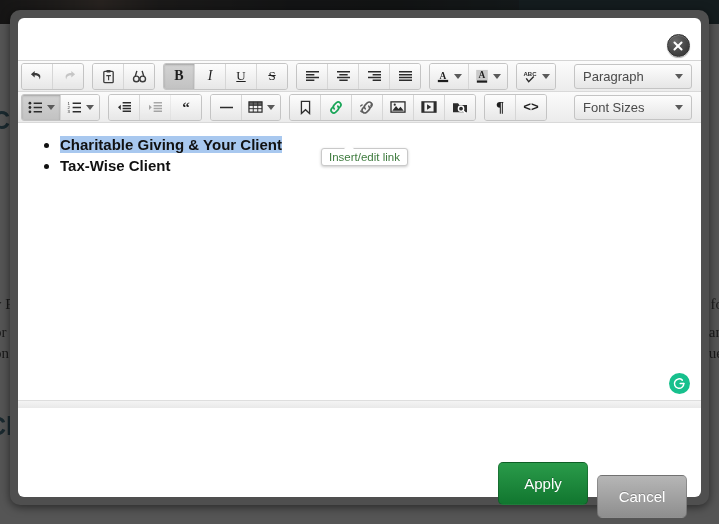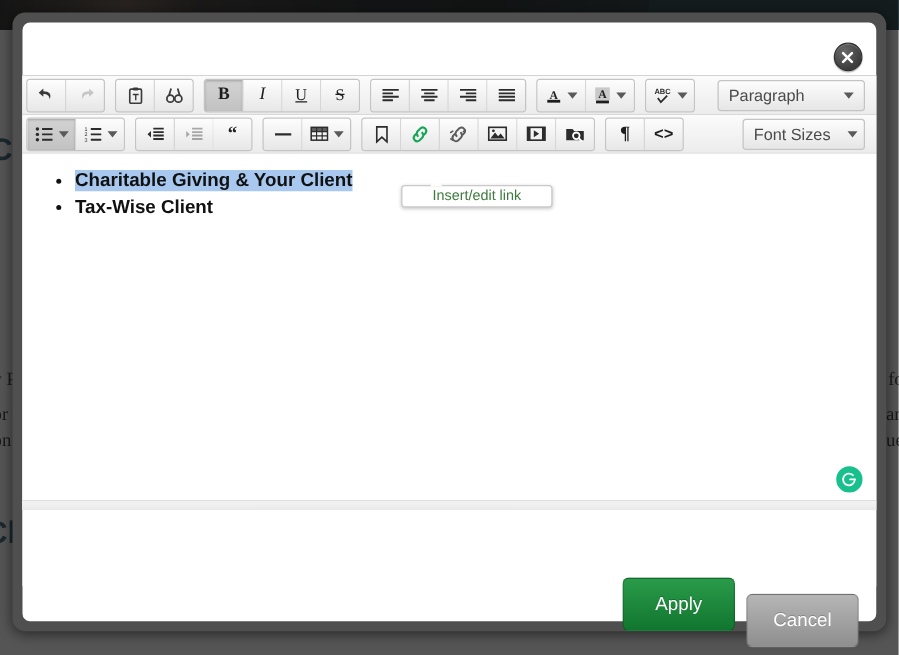--- a/index.html
+++ b/index.html
@@ -177,21 +177,21 @@
     padding: 0 8px;
     font-size: 13px;
     color: #4a4a4a;
     cursor: pointer;
     box-sizing: border-box;
     white-space: nowrap;
   }
   .tb-select .sel-label { flex: 1; }
   .tb-select .caret { margin-left: 14px; }
   #paragraph-select { position: absolute; right: 9px; width: 118px; }
-  #fontsize-select  { position: absolute; right: 9px; width: 98px; }
+  #fontsize-select  { position: absolute; right: 9px; width: 118px; }
 
   
   .edit-area {
     position: relative;
     height: 285px;
     background: #ffffff;
     overflow: hidden;
   }
   .doc-list {
     margin: 0;
@@ -228,21 +228,21 @@
     cursor: pointer;
   }
 
   
   .tooltip {
     position: absolute;
     left: 303px; top: 130px;
     background: #ffffff;
     border: 1px solid #c9c9c9;
     border-radius: 3px;
-    padding: 2px 24px;
+    padding: 2px 7px;
     font-size: 11.5px;
     color: #3d7a3d;
     white-space: nowrap;
     box-shadow: 0 1px 3px rgba(0,0,0,0.22);
     z-index: 30;
   }
   .tooltip::after {
     content: "";
     position: absolute;
     left: 22px; top: -5px;

